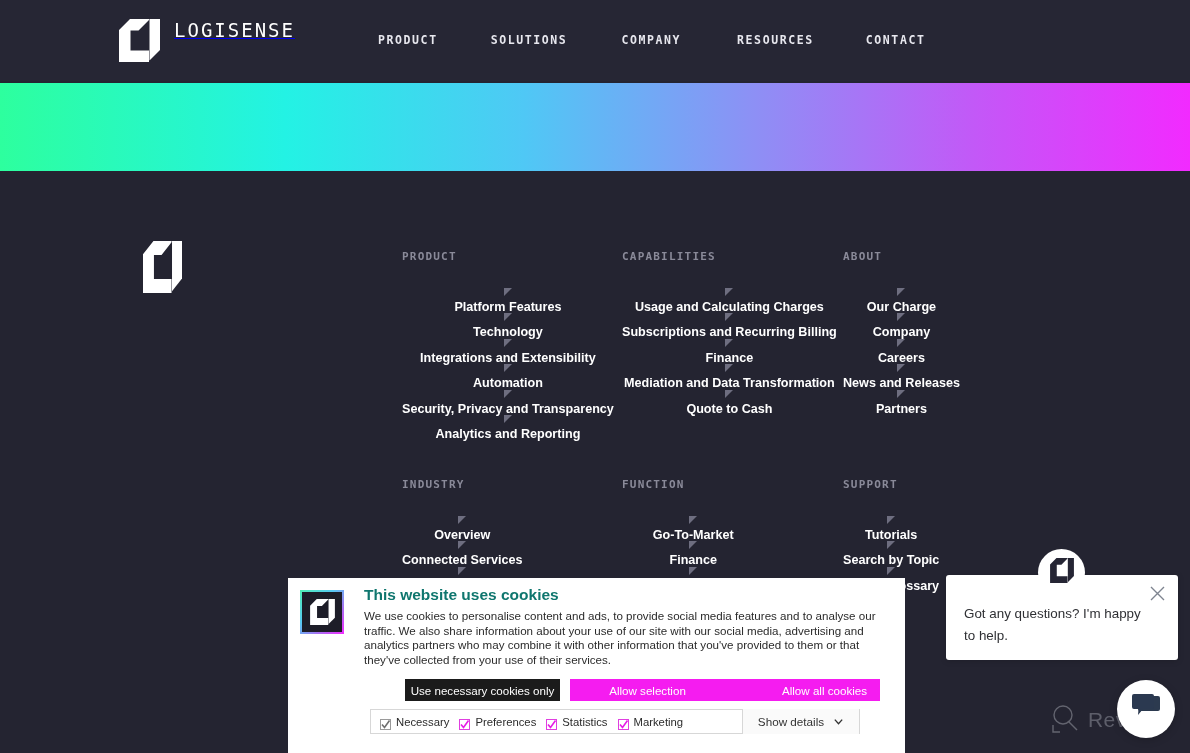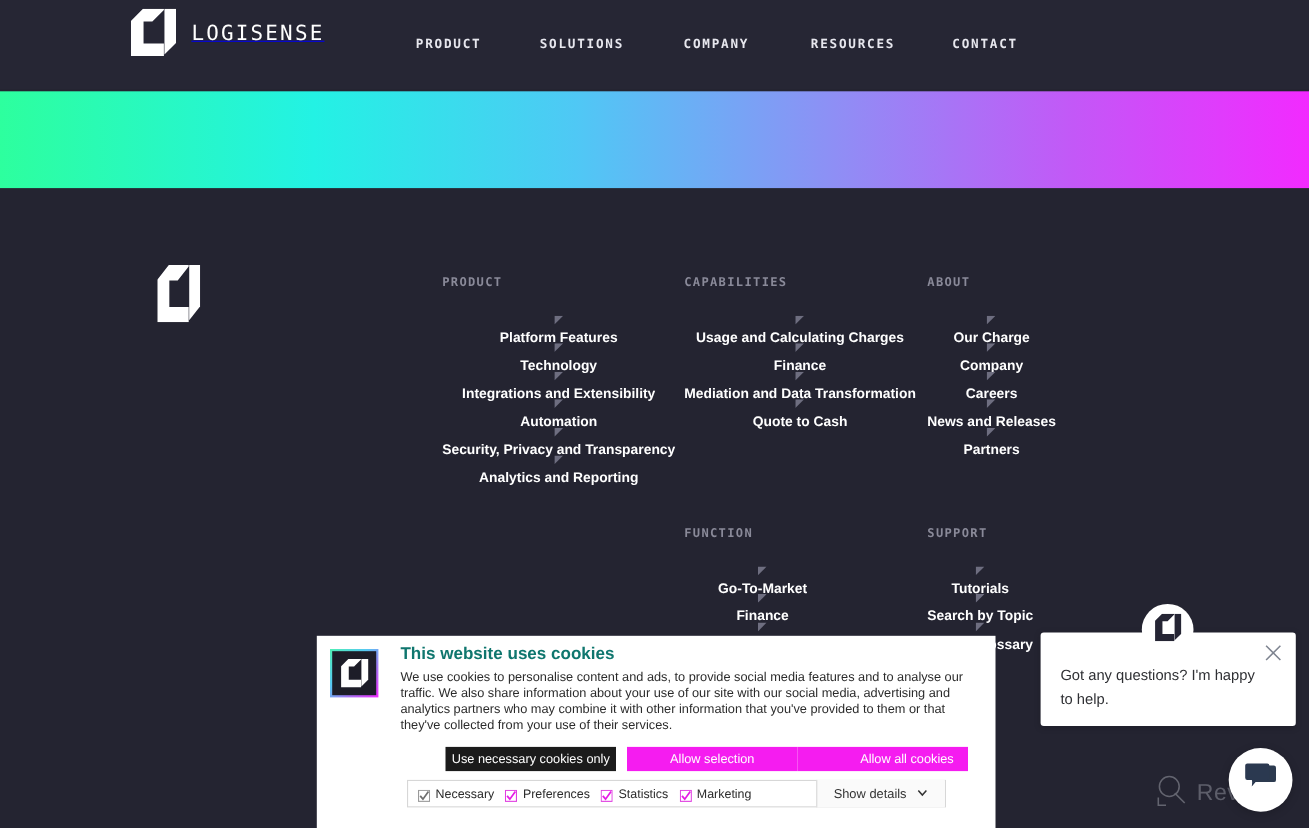--- a/index.html
+++ b/index.html
@@ -10,21 +10,21 @@
     overflow: hidden;
   }
   .page { position: relative; width: 1190px; height: 753px; background: #242431; }
 
   
   .header {
     position: absolute; left: 0; top: 0; width: 1190px; height: 81px;
     background: #262634;
     display: flex; align-items: center;
   }
-  .brand { position: absolute; left: 119px; top: 8px; display: flex; align-items: center; gap: 14px; }
+  .brand { position: absolute; left: 119px; top: 19px; display: flex; gap: 14px; }
   .logo-mark { width: 41px; height: 43px; }
   .brand-name {
     color: #ffffff; font-size: 19px; letter-spacing: 2.0px; font-weight: 400;
     font-family: "DejaVu Sans Mono", monospace;
   }
   .nav { position: absolute; left: 378px; top: 33px; display: flex; align-items: center; gap: 0; }
   .nav a {
     color: #e7e7ee; font-size: 11.5px; letter-spacing: 1.6px; font-weight: 700;
     text-decoration: none; font-family: "DejaVu Sans Mono", monospace;
     white-space: nowrap;
@@ -255,20 +255,26 @@
     <a class="flink" href="#">
       <span class="bullet"><svg viewBox="0 0 8 8" width="8" height="8">
             <path d="M0 0 L8 0 L0 8 Z" fill="#6e6e80"></path>
           </svg></span>
       <span class="lbl">Usage and Calculating Charges</span>
     </a>
     <a class="flink" href="#">
       <span class="bullet"><svg viewBox="0 0 8 8" width="8" height="8">
             <path d="M0 0 L8 0 L0 8 Z" fill="#6e6e80"></path>
           </svg></span>
+      <span class="lbl">Subscriptions and Recurring Billing</span>
+    </a>
+    <a class="flink" href="#">
+      <span class="bullet"><svg viewBox="0 0 8 8" width="8" height="8">
+            <path d="M0 0 L8 0 L0 8 Z" fill="#6e6e80"></path>
+          </svg></span>
       <span class="lbl">Finance</span>
     </a>
     <a class="flink" href="#">
       <span class="bullet"><svg viewBox="0 0 8 8" width="8" height="8">
             <path d="M0 0 L8 0 L0 8 Z" fill="#6e6e80"></path>
           </svg></span>
       <span class="lbl">Mediation and Data Transformation</span>
     </a>
     <a class="flink" href="#">
       <span class="bullet"><svg viewBox="0 0 8 8" width="8" height="8">
@@ -305,20 +311,41 @@
       <span class="lbl">News and Releases</span>
     </a>
     <a class="flink" href="#">
       <span class="bullet"><svg viewBox="0 0 8 8" width="8" height="8">
             <path d="M0 0 L8 0 L0 8 Z" fill="#6e6e80"></path>
           </svg></span>
       <span class="lbl">Partners</span>
     </a>
   </div>
 
+  <div class="fcol c-industry">
+    <div class="fcol-title">INDUSTRY</div>
+    <a class="flink" href="#">
+      <span class="bullet"><svg viewBox="0 0 8 8" width="8" height="8">
+            <path d="M0 0 L8 0 L0 8 Z" fill="#6e6e80"></path>
+          </svg></span>
+      <span class="lbl">Overview</span>
+    </a>
+    <a class="flink" href="#">
+      <span class="bullet"><svg viewBox="0 0 8 8" width="8" height="8">
+            <path d="M0 0 L8 0 L0 8 Z" fill="#6e6e80"></path>
+          </svg></span>
+      <span class="lbl">Connected Services</span>
+    </a>
+    <a class="flink" href="#">
+      <span class="bullet"><svg viewBox="0 0 8 8" width="8" height="8">
+            <path d="M0 0 L8 0 L0 8 Z" fill="#6e6e80"></path>
+          </svg></span>
+      <span class="lbl">XaaS</span>
+    </a>
+  </div>
 
   <div class="fcol c-function">
     <div class="fcol-title">FUNCTION</div>
     <a class="flink" href="#">
       <span class="bullet"><svg viewBox="0 0 8 8" width="8" height="8">
             <path d="M0 0 L8 0 L0 8 Z" fill="#6e6e80"></path>
           </svg></span>
       <span class="lbl">Go-To-Market</span>
     </a>
     <a class="flink" href="#">

